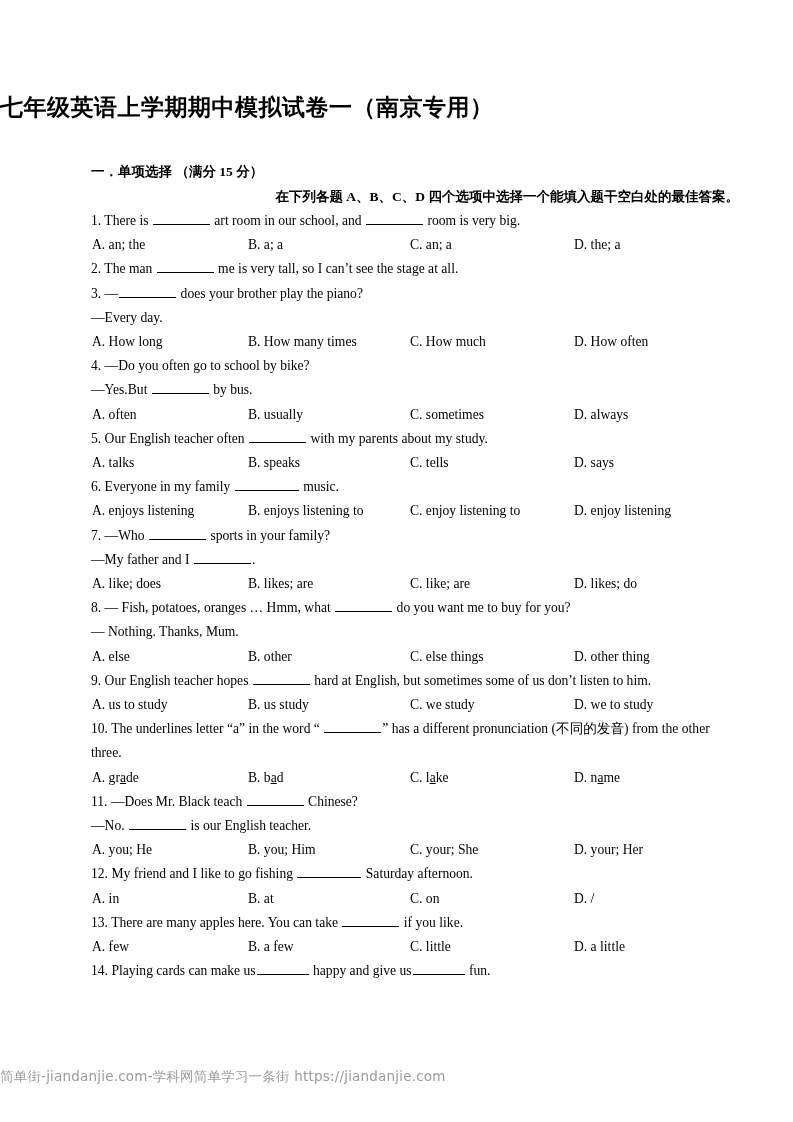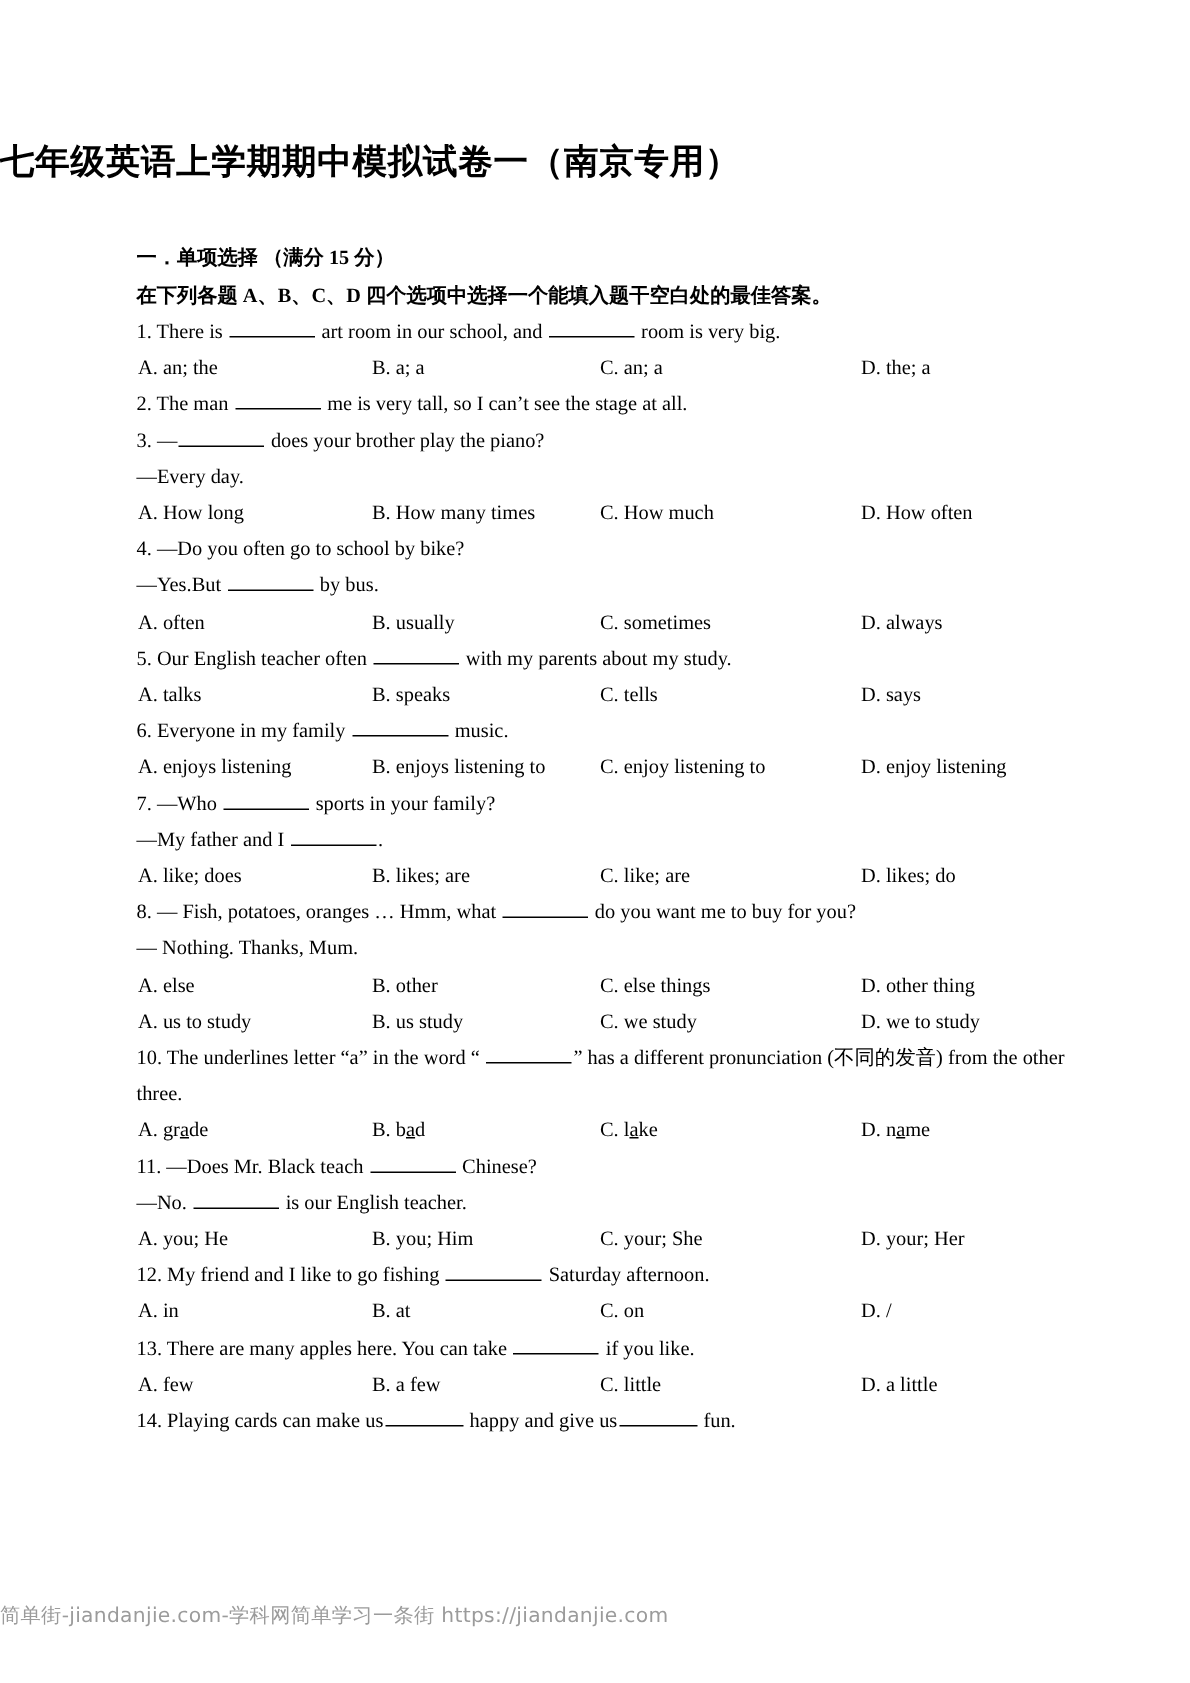--- a/index.html
+++ b/index.html
@@ -44,20 +44,21 @@
     font-weight: bold;
     line-height: 24px;
     white-space: nowrap;
   }
   .sec-instr {
     font-size: 13.5px;
     font-weight: bold;
     line-height: 24px;
     white-space: nowrap;
     margin-top: 1px;
+    text-align: right;
   }
   .q-block {
     margin-top: 0;
   }
   .stem {
     font-size: 13.6px;
     line-height: 24.2px;
     white-space: normal;
   }
   .stem-nowrap {
@@ -69,21 +70,21 @@
     position: relative;
     height: 24.2px;
     white-space: nowrap;
   }
   .opt {
     position: absolute;
     top: 0;
   }
   .opt.a { left: 1px; }
   .opt.b { left: 157px; }
-  .opt.c { left: 309px; }
+  .opt.c { left: 319px; }
   .opt.d { left: 483px; }
   .blank {
     display: inline-block;
     border-bottom: 1px solid #000;
     height: 0.95em;
     vertical-align: baseline;
     margin: 0 1px;
   }
   .blank.w1 { width: 57px; }
   .blank.w2 { width: 64px; }
@@ -186,20 +187,21 @@
       <div class="stem stem-nowrap">— Nothing. Thanks, Mum.</div>
       <div class="opts">
         <span class="opt a">A. else</span>
         <span class="opt b">B. other</span>
         <span class="opt c">C. else things</span>
         <span class="opt d">D. other thing</span>
       </div>
     </div>
 
     <div class="q-block">
+      <div class="stem stem-nowrap"><span>9. Our English teacher hopes</span> <span class="blank w1"></span> <span>hard at English, but sometimes some of us don’t listen to him.</span></div>
       <div class="opts">
         <span class="opt a">A. us to study</span>
         <span class="opt b">B. us study</span>
         <span class="opt c">C. we study</span>
         <span class="opt d">D. we to study</span>
       </div>
     </div>
 
     <div class="q-block">
       <div class="stem"><span>10. The underlines letter “a” in the word “</span> <span class="blank w1"></span><span>” has a different pronunciation (不同的发音) from the other three.</span></div>

